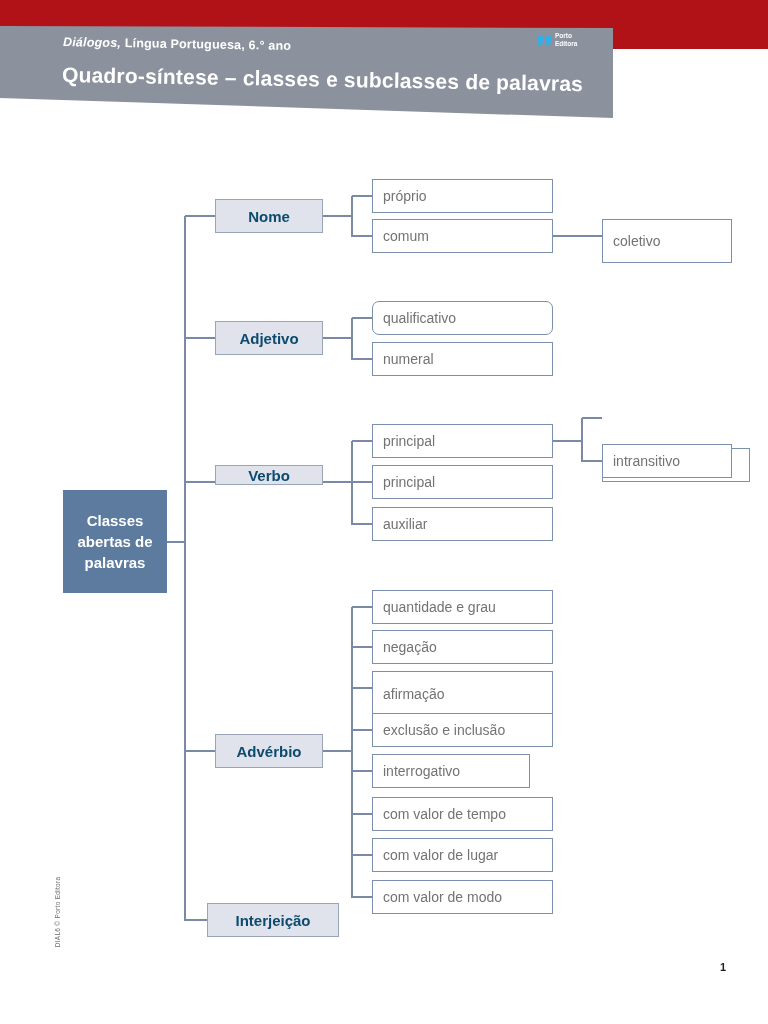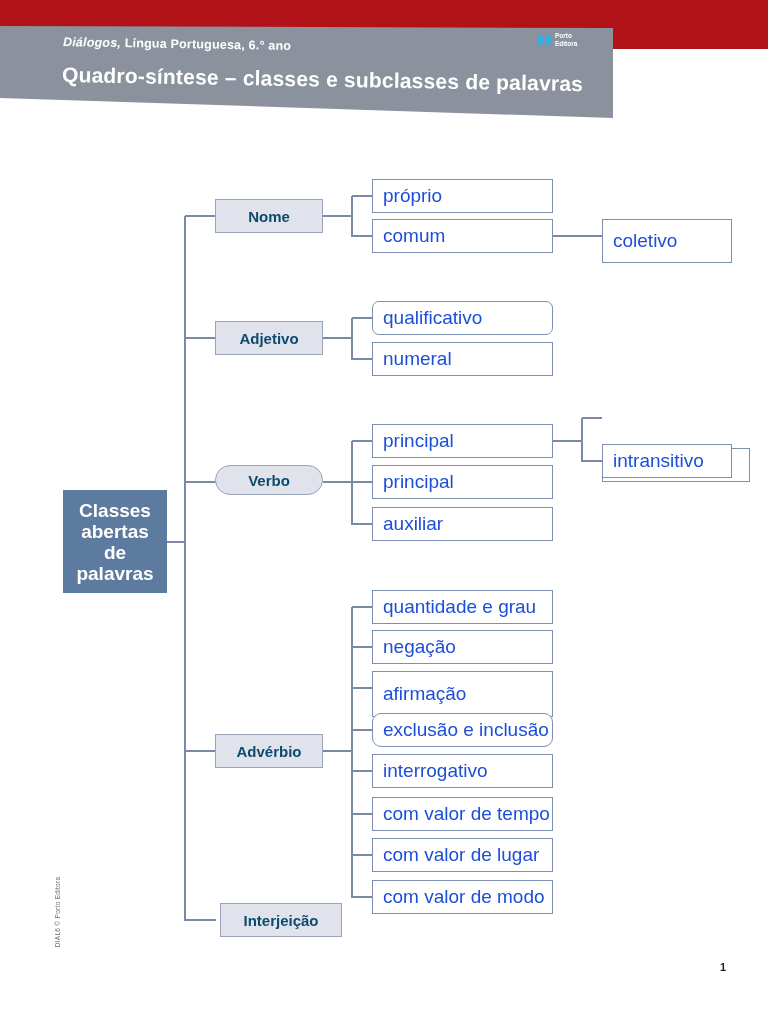--- a/index.html
+++ b/index.html
@@ -30,26 +30,26 @@
   .lines{position:absolute;left:0;top:0;width:768px;height:1024px;pointer-events:none;}
   .box{position:absolute;box-sizing:border-box;}
   .cbox{
     background:#e0e3ec;border:1px solid #9aa4b8;
     display:flex;align-items:center;justify-content:center;
     color:#0c4a6e;font-weight:bold;font-size:15px;
   }
   .sbox{
     background:#ffffff;border:1.5px solid #7d8fae;
     display:flex;align-items:center;padding-left:10px;
-    color:#1d4ed8;font-size:19px;
+    color:#737373;font-size:14px;
   }
   .root-box{
     background:#5d7b9e;border:1px solid #5d7b9e;
     display:flex;align-items:center;justify-content:center;text-align:center;
-    color:#ffffff;font-weight:bold;font-size:19px;line-height:21px;padding:0 6px;
+    color:#ffffff;font-weight:bold;font-size:15px;line-height:21px;padding:0 6px;
   }
   
   .page-number{position:absolute;left:720px;top:961px;font-size:11px;font-weight:bold;color:#222;}
   .side-copyright{
     position:absolute;left:57px;top:912px;transform:translate(-50%,-50%) rotate(-90deg);
     font-size:6.5px;color:#6b6b6b;white-space:nowrap;letter-spacing:.3px;
   }
 </style>
 </head>
 <body>
@@ -89,36 +89,36 @@
       M323,751 H353 M352,607 V898
       M352,607 H372 M352,647 H372 M352,688 H372 M352,730 H372
       M352,771 H372 M352,814 H372 M352,855 H372 M352,897 H372
     "></path>
   </svg>
 
   <div class="box root-box" style="left:63px;top:490px;width:104px;height:103px;">Classes abertas de palavras</div>
 
   <div class="box cbox" style="left:215px;top:199px;width:108px;height:34px;">Nome</div>
   <div class="box cbox" style="left:215px;top:321px;width:108px;height:34px;">Adjetivo</div>
-  <div class="box cbox" style="left:215px;top:465px;width:108px;height:30px;border-radius:16px;">Verbo</div>
+  <div class="box cbox" style="left:215px;top:465px;width:108px;height:20px;">Verbo</div>
   <div class="box cbox" style="left:215px;top:734px;width:108px;height:34px;">Advérbio</div>
-  <div class="box cbox" style="left:220px;top:903px;width:122px;height:34px;">Interjeição</div>
+  <div class="box cbox" style="left:207px;top:903px;width:132px;height:34px;">Interjeição</div>
 
   <div class="box sbox" style="left:372px;top:179px;width:181px;height:34px;">próprio</div>
   <div class="box sbox" style="left:372px;top:219px;width:181px;height:34px;">comum</div>
   <div class="box sbox" style="left:372px;top:301px;width:181px;height:34px;border-radius:7px;">qualificativo</div>
   <div class="box sbox" style="left:372px;top:342px;width:181px;height:34px;">numeral</div>
   <div class="box sbox" style="left:372px;top:424px;width:181px;height:34px;">principal</div>
   <div class="box sbox" style="left:372px;top:465px;width:181px;height:34px;">principal</div>
   <div class="box sbox" style="left:372px;top:507px;width:181px;height:34px;">auxiliar</div>
   <div class="box sbox" style="left:372px;top:590px;width:181px;height:34px;">quantidade e grau</div>
   <div class="box sbox" style="left:372px;top:630px;width:181px;height:34px;">negação</div>
   <div class="box sbox" style="left:372px;top:671px;width:181px;height:46px;">afirmação</div>
-  <div class="box sbox" style="left:372px;top:713px;width:181px;height:34px;border-radius:9px;">exclusão e inclusão</div>
-  <div class="box sbox" style="left:372px;top:754px;width:181px;height:34px;">interrogativo</div>
+  <div class="box sbox" style="left:372px;top:713px;width:181px;height:34px;">exclusão e inclusão</div>
+  <div class="box sbox" style="left:372px;top:754px;width:158px;height:34px;">interrogativo</div>
   <div class="box sbox" style="left:372px;top:797px;width:181px;height:34px;">com valor de tempo</div>
   <div class="box sbox" style="left:372px;top:838px;width:181px;height:34px;">com valor de lugar</div>
   <div class="box sbox" style="left:372px;top:880px;width:181px;height:34px;">com valor de modo</div>
 
   <div class="box sbox" style="left:602px;top:219px;width:130px;height:44px;">coletivo</div>
   <div class="box sbox" style="left:602px;top:401px;width:148px;height:34px;margin-top:47px;">transitivo</div>
   <div class="box sbox" style="left:602px;top:444px;width:130px;height:34px;">intransitivo</div>
 
   <div class="side-copyright">DIAL6 © Porto Editora</div>
   <div class="page-number">1</div>

